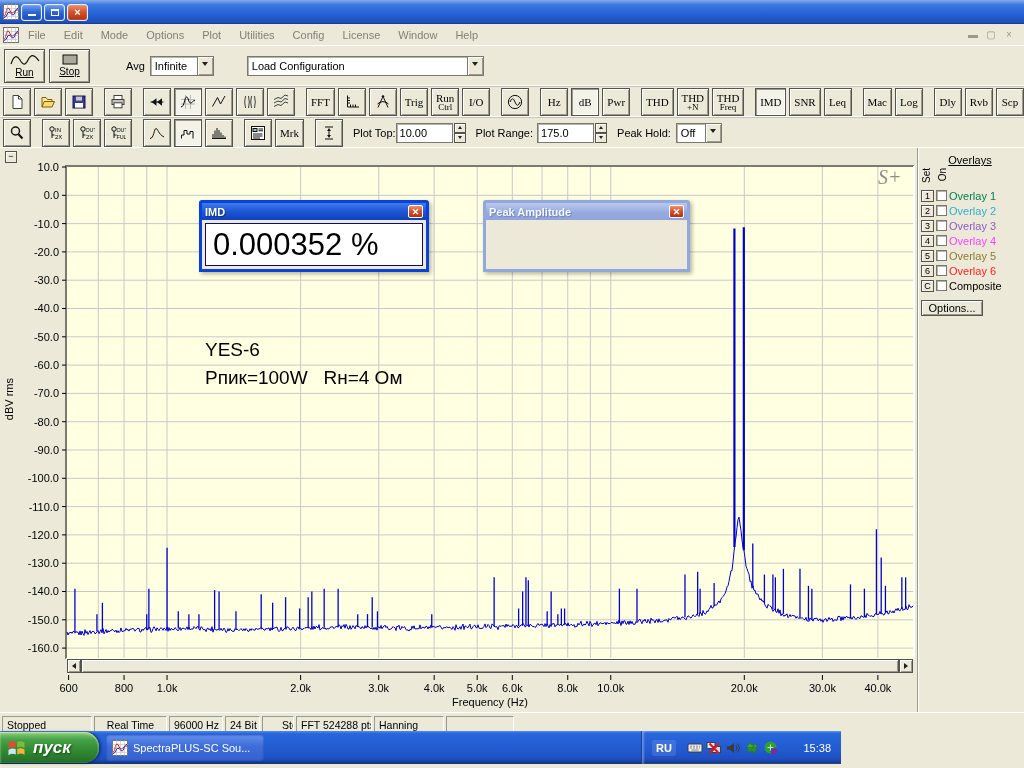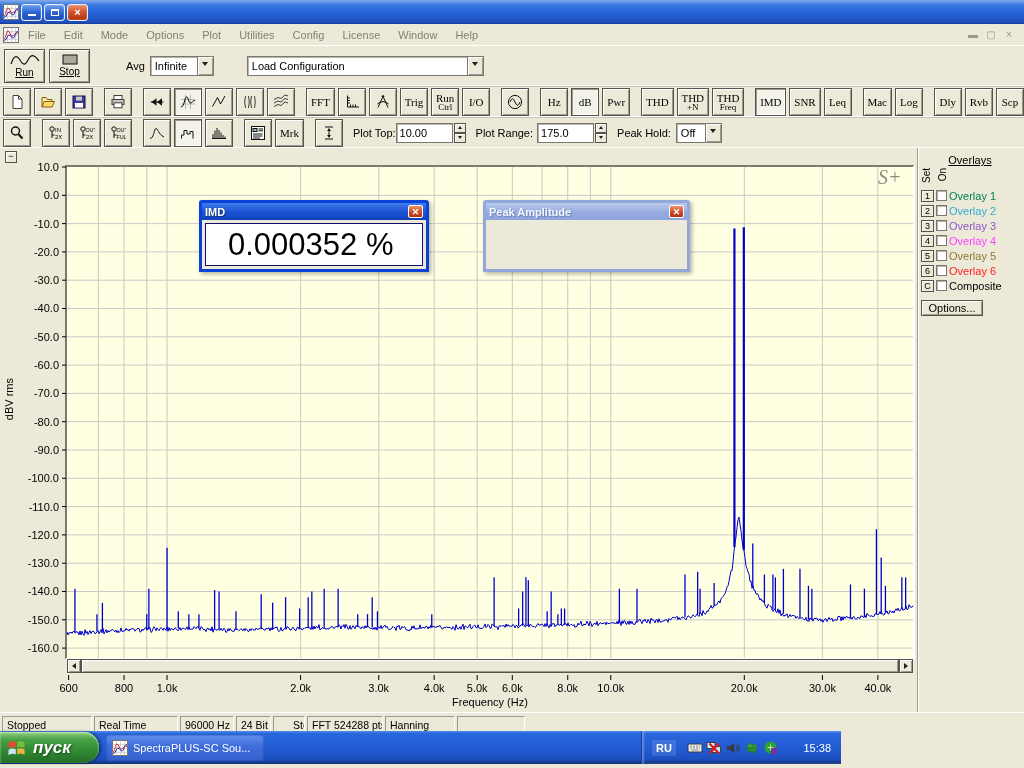--- a/index.html
+++ b/index.html
@@ -73,21 +73,21 @@
 .ov-options{position:absolute;left:1px;top:152px;width:62px;height:16px;background:#ECE9D8;border:1px solid #55534B;box-shadow:inset 1px 1px 0 #fff,inset -1px -1px 0 #9C9A8E;font-size:11px;text-align:center;line-height:14px}
 
 
 .fwin{position:absolute;width:230px;height:72px;border:3px solid #0842D8;border-radius:3px 3px 0 0;background:#ECE9D8;box-shadow:2px 2px 4px rgba(0,0,0,.3)}
 .fwin .tbar{height:17px;display:flex;align-items:center;padding:0 3px;background:linear-gradient(180deg,#3D7BEE 0%,#1E55D4 50%,#0F41BE 100%)}
 .fwin.inactive{border-color:#92A7DC}
 .fwin.inactive .tbar{background:linear-gradient(180deg,#B9C8EC 0%,#94AADF 60%,#8FA5DB 100%)}
 .fwin .tbar .t{flex:1;color:#fff;font-size:11px;font-weight:bold;text-shadow:1px 1px 1px #10306F}
 .fwin.inactive .tbar .t{color:#F4F7FD;text-shadow:1px 1px 1px #6B7FB4}
 .fwin .xbtn{width:15px;height:13px;border-radius:2px;border:1px solid #fff;background:linear-gradient(180deg,#F0926E,#D0512A 50%,#B03210);color:#fff;font-size:9px;font-weight:bold;display:flex;align-items:center;justify-content:center}
-.fwin .val{position:absolute;left:3px;right:3px;top:20px;bottom:3px;background:#fff;border:1px solid #10106A;font-size:31px;display:flex;align-items:center;padding-left:22px;font-family:"Liberation Sans",sans-serif}
+.fwin .val{position:absolute;left:3px;right:3px;top:20px;bottom:3px;background:#fff;border:1px solid #10106A;font-size:31px;display:flex;align-items:center;padding-left:7px;font-family:"Liberation Sans",sans-serif}
 
 
 .statusbar{position:absolute;left:0;top:712px;width:1024px;height:23px;background:#ECE9D8;border-top:1px solid #fff;display:flex;align-items:center;padding:2px 2px}
 .st-cell{height:17px;border:1px solid;border-color:#9C9A8E #FFF #FFF #9C9A8E;padding:2px 4px;font-size:10.5px;margin-right:2px;white-space:nowrap;overflow:hidden}
 
 
 .taskbar{position:absolute;left:0;top:731px;width:841px;height:33px;background:linear-gradient(180deg,#4E8DF0 0%,#2966DC 8%,#2159CF 60%,#1D4FC0 85%,#123278 100%)}
 .startbtn{position:absolute;left:0;top:1px;width:99px;height:31px;border-radius:0 15px 15px 0;display:flex;align-items:center;gap:6px;padding:0 16px 0 7px;
 background:linear-gradient(180deg,#8CCE7C 0%,#47A147 25%,#318A31 60%,#25702A 95%);box-shadow:inset 0 1px 2px #C8ECB4,2px 0 3px rgba(0,0,0,.45);
 color:#fff;font-style:italic;font-weight:bold;font-size:17px;text-shadow:1px 1px 2px #184A18}
@@ -561,20 +561,21 @@
         <line x1="864.401250570145" x2="864.401250570145" y1="468.67228373380965" y2="440.6657060518732" stroke="#0000CD" stroke-width="1.3"></line>
         <line x1="876.4171971609202" x2="876.4171971609202" y1="466.40871959219" y2="381.23631123919307" stroke="#0000CD" stroke-width="1.3"></line>
         <line x1="881.2108118533296" x2="881.2108118533296" y1="465.4565791886266" y2="409.53602305475505" stroke="#0000CD" stroke-width="1.3"></line>
         <line x1="885.4254157292985" x2="885.4254157292985" y1="464.6007056378914" y2="437.83573487031697" stroke="#0000CD" stroke-width="1.3"></line>
         <line x1="901.8442140097594" x2="901.8442140097594" y1="461.1189649405944" y2="429.34582132564844" stroke="#0000CD" stroke-width="1.3"></line>
         <line x1="905.6350255733962" x2="905.6350255733962" y1="460.1870254052361" y2="429.34582132564844" stroke="#0000CD" stroke-width="1.3"></line>
         <line x1="734.4190979383063" x2="734.4190979383063" y1="399.10976931129136" y2="80.41037463976946" stroke="#0000CD" stroke-width="2.2"></line>
         <line x1="743.8206392517145" x2="743.8206392517145" y1="402.1671440834937" y2="79.27838616714698" stroke="#0000CD" stroke-width="2.2"></line>
       </svg>
     <div class="splus">S+</div>
+    <div class="annotation"><span>YES-6</span><br><span>Рпик=100W   Rн=4 Ом</span></div>
     <div class="hscroll">
       <span class="sb-btn">
           <span class="tri-left"></span>
         </span>
       <span class="sb-thumb"></span>
       <span class="sb-btn">
           <span class="tri-right"></span>
         </span>
     </div>
     <div class="xlab">Frequency (Hz)</div>
@@ -636,21 +637,21 @@
   </div>
   <div class="fwin inactive" style="left:483px;top:200px;width:207px">
     <div class="tbar">
       <span class="t">Peak Amplitude</span>
       <span class="xbtn">✕</span>
     </div>
   </div>
 
   <div class="statusbar" id="status-bar">
       <span class="st-cell" style="width: 90px;">Stopped</span>
-      <span class="st-cell" style="width: 84px;">Real Time</span>
+      <span class="st-cell" style="width: 73px; text-align: center;">Real Time</span>
       <span class="st-cell" style="width: 54px;">96000 Hz</span>
       <span class="st-cell" style="width: 35px;">24 Bit</span>
       <span class="st-cell" style="width: 32px; padding-left: 19px;">Stereo</span>
       <span class="st-cell" style="width: 76px;">FFT 524288 pts</span>
       <span class="st-cell" style="width: 70px;">Hanning</span>
       <span class="st-cell" style="width: 68px;"></span>
     </div>
 
   <div class="taskbar">
     <div class="startbtn">

